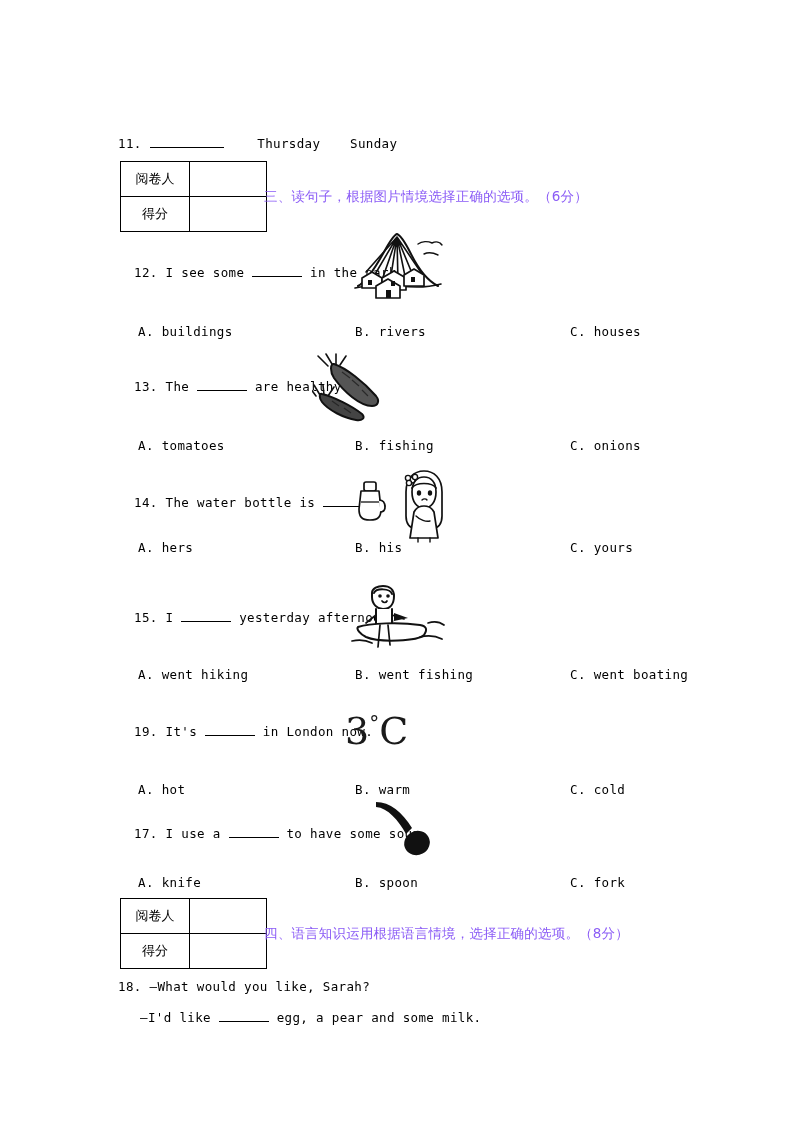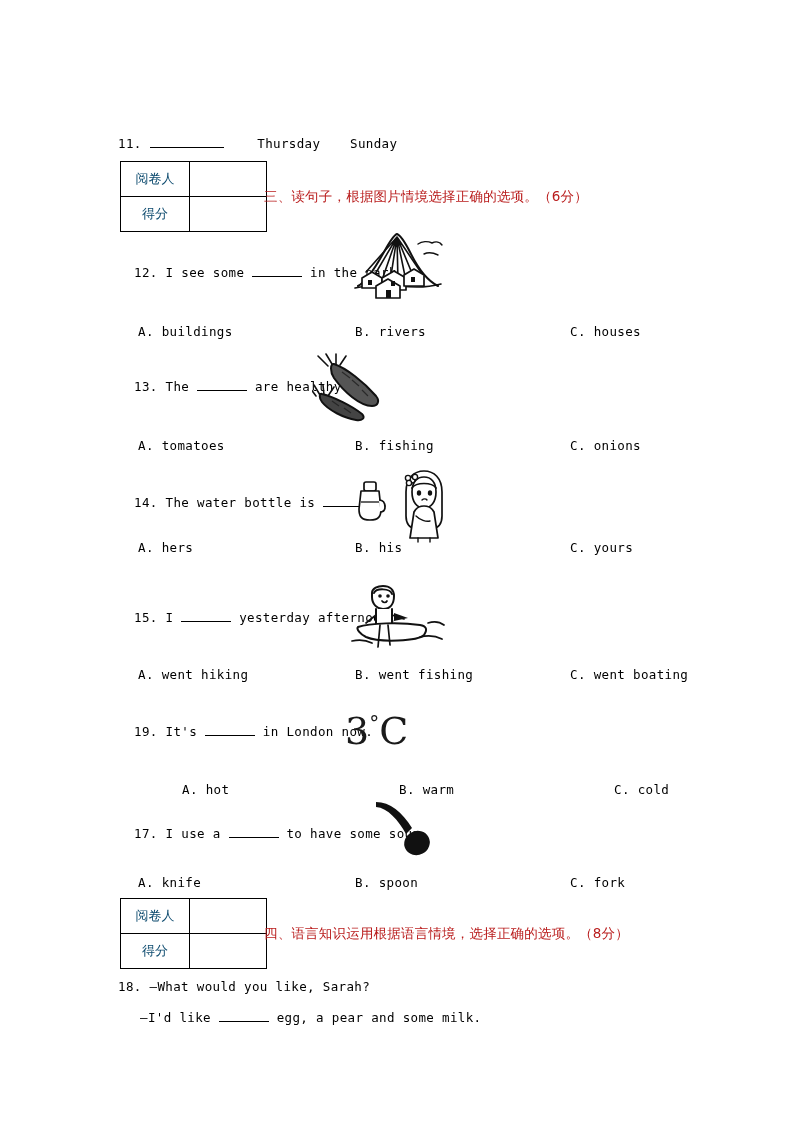--- a/index.html
+++ b/index.html
@@ -62,34 +62,34 @@
     border-collapse: collapse;
     table-layout: fixed;
   }
   .grade-table td {
     border: 1px solid #000;
     height: 34px;
     font-family: Liberation Mono, monospace;
     font-size: 13px;
     text-align: center;
     vertical-align: middle;
-    color: #0c4a6e;
+    color: #000000;
     padding: 0;
   }
   .grade-table td.label { width: 68px; }
   .grade-table td.value { width: 76px; }
 
   
   .section-head {
     position: absolute;
     white-space: nowrap;
     font-family: "DejaVu Sans", sans-serif;
     font-size: 13.5px;
     letter-spacing: 0.2px;
-    color: #b91c1c;
+    color: #8b5cf6;
   }
 
   
   .pic {
     position: absolute;
     overflow: hidden;
   }
   .temp-pic {
     position: absolute;
     font-family: "DejaVu Serif", serif;
@@ -280,21 +280,21 @@
 
   <div class="qline" style="left:134px; top:724px;">
     <span>19.</span>
     <span>It's</span>
     <span class="blank b-mid"></span>
     <span>in London now.</span>
   </div>
   <div class="temp-pic" style="left:345px; top:712px;">
     <span>3</span><span class="deg">°</span><span>C</span>
   </div>
-  <div class="options" style="top:782px;margin-left:44px;">
+  <div class="options" style="top:782px;">
     <span class="opt opt-a">A. hot</span>
     <span class="opt opt-b">B. warm</span>
     <span class="opt opt-c">C. cold</span>
   </div>
 
   <div class="qline" style="left:134px; top:826px;">
     <span>17.</span>
     <span>I use a</span>
     <span class="blank b-mid"></span>
     <span>to have some soup.</span>

